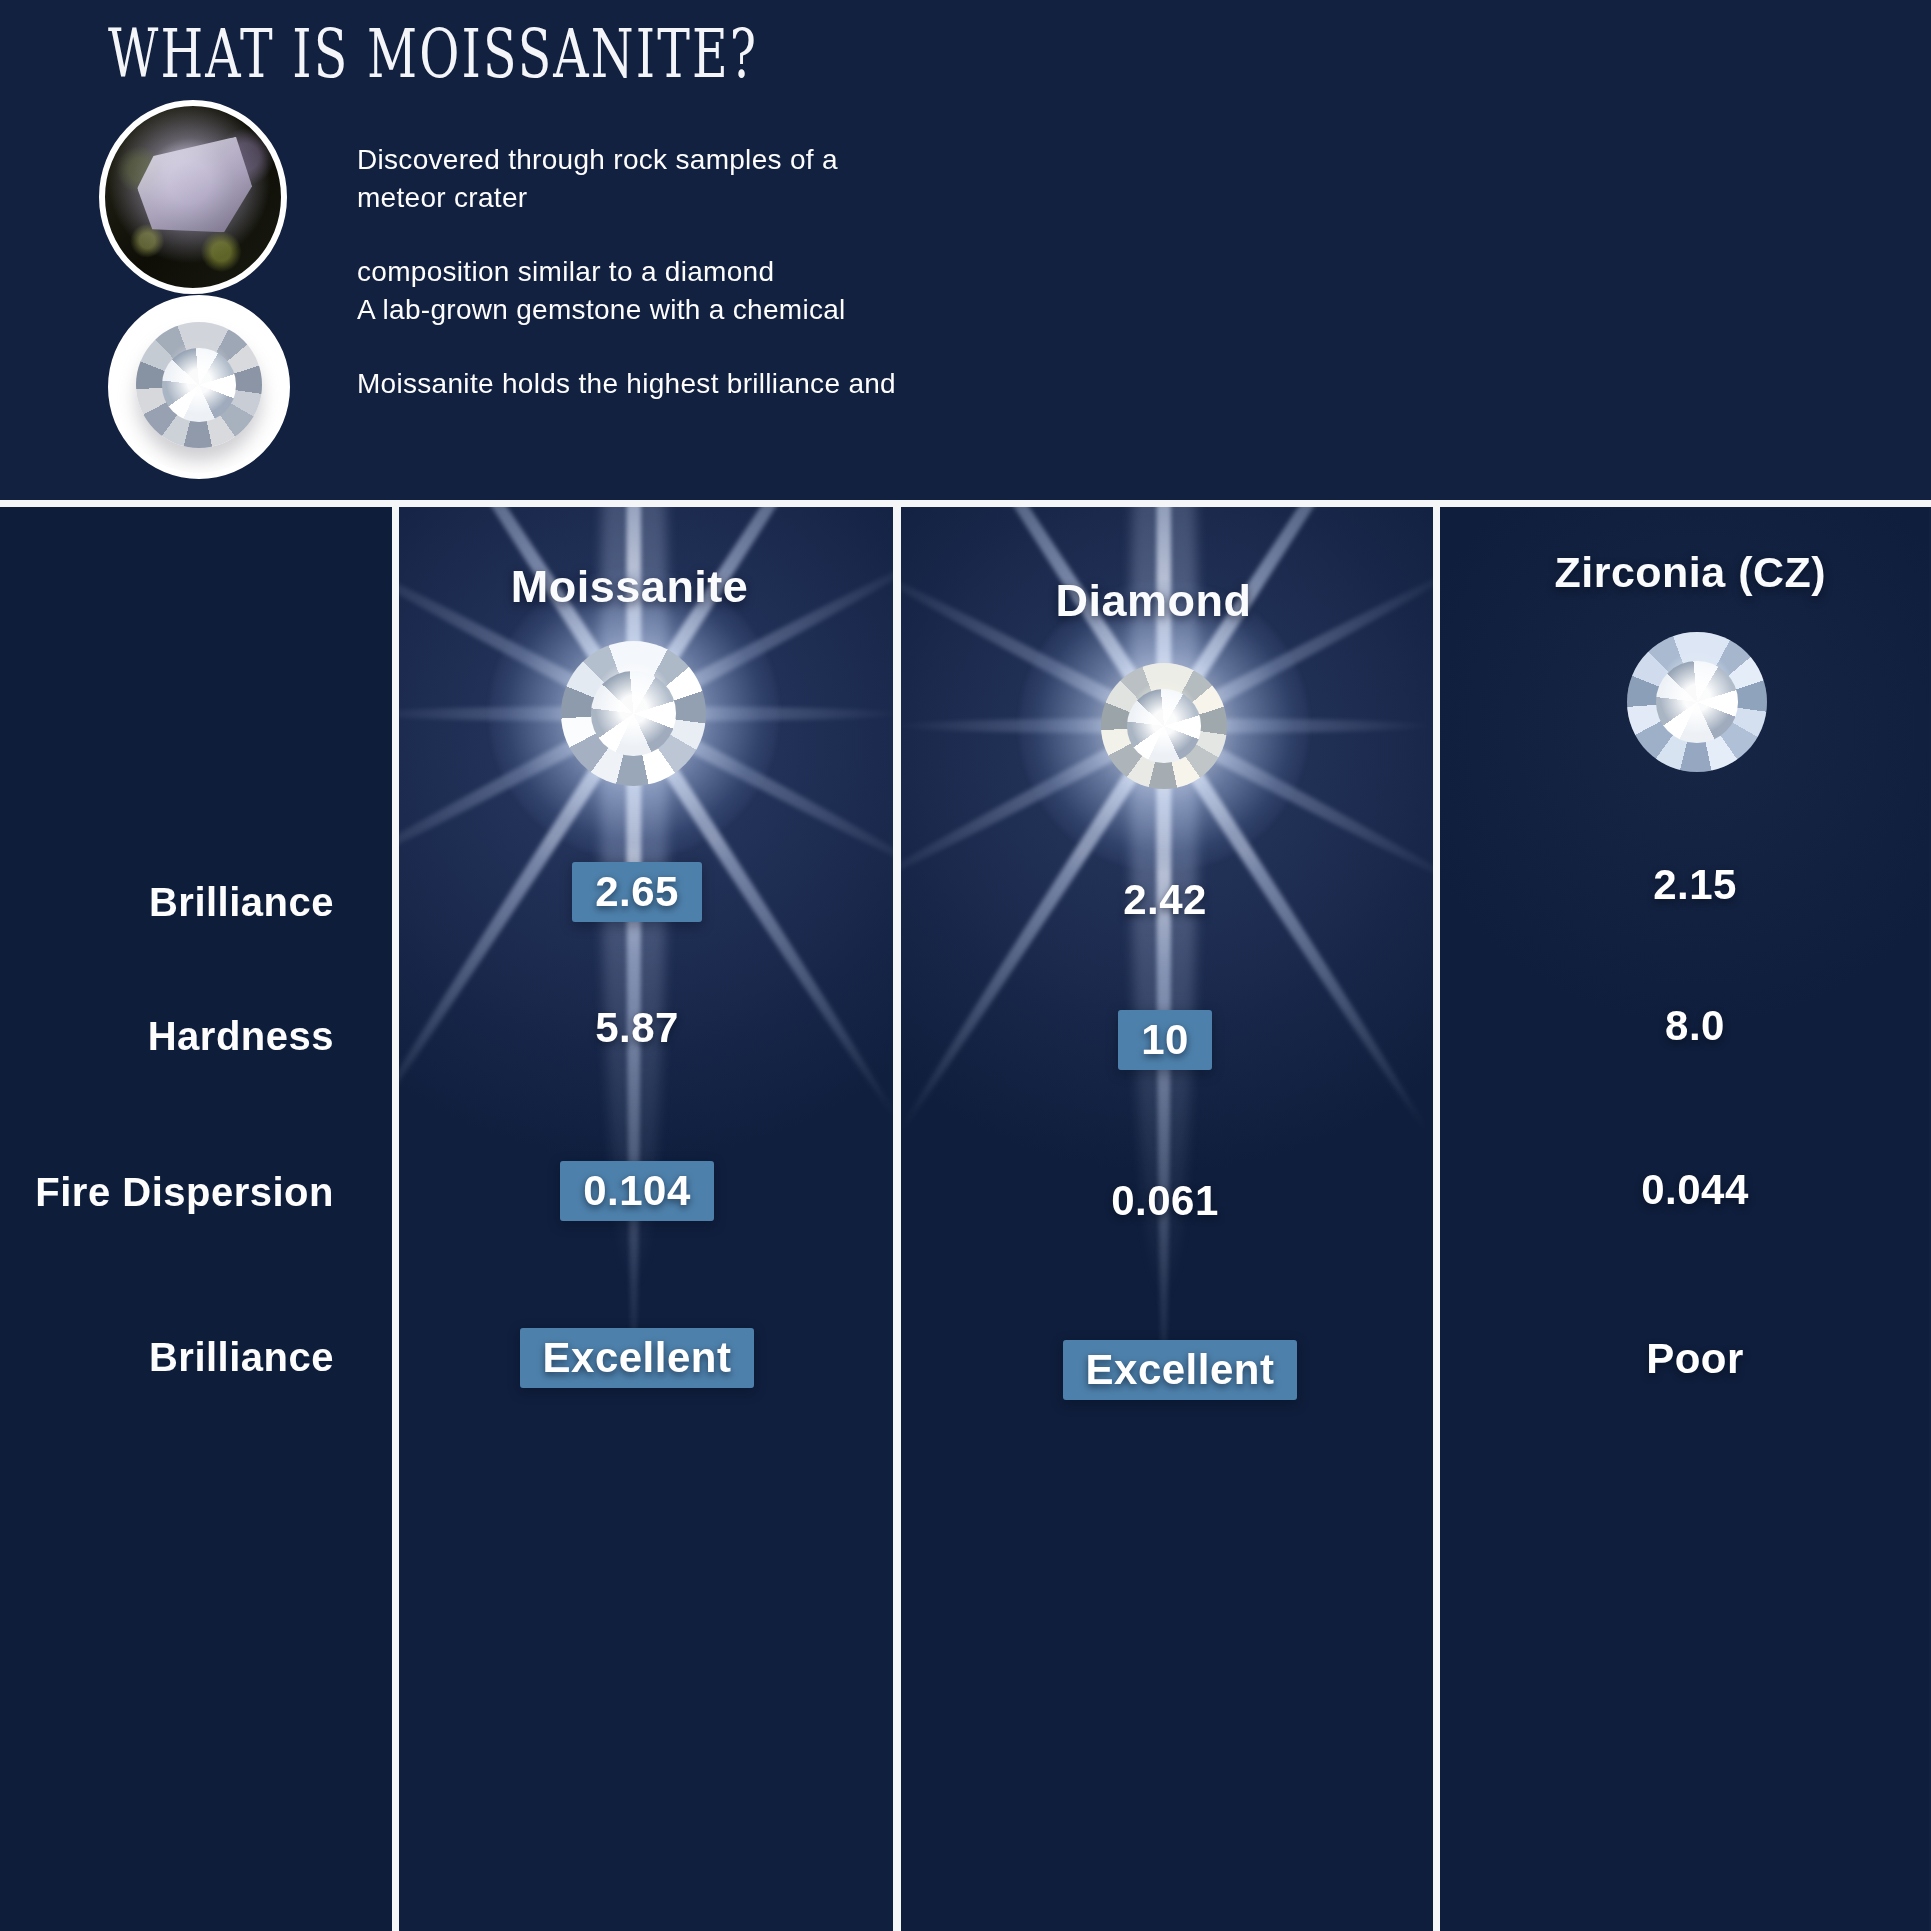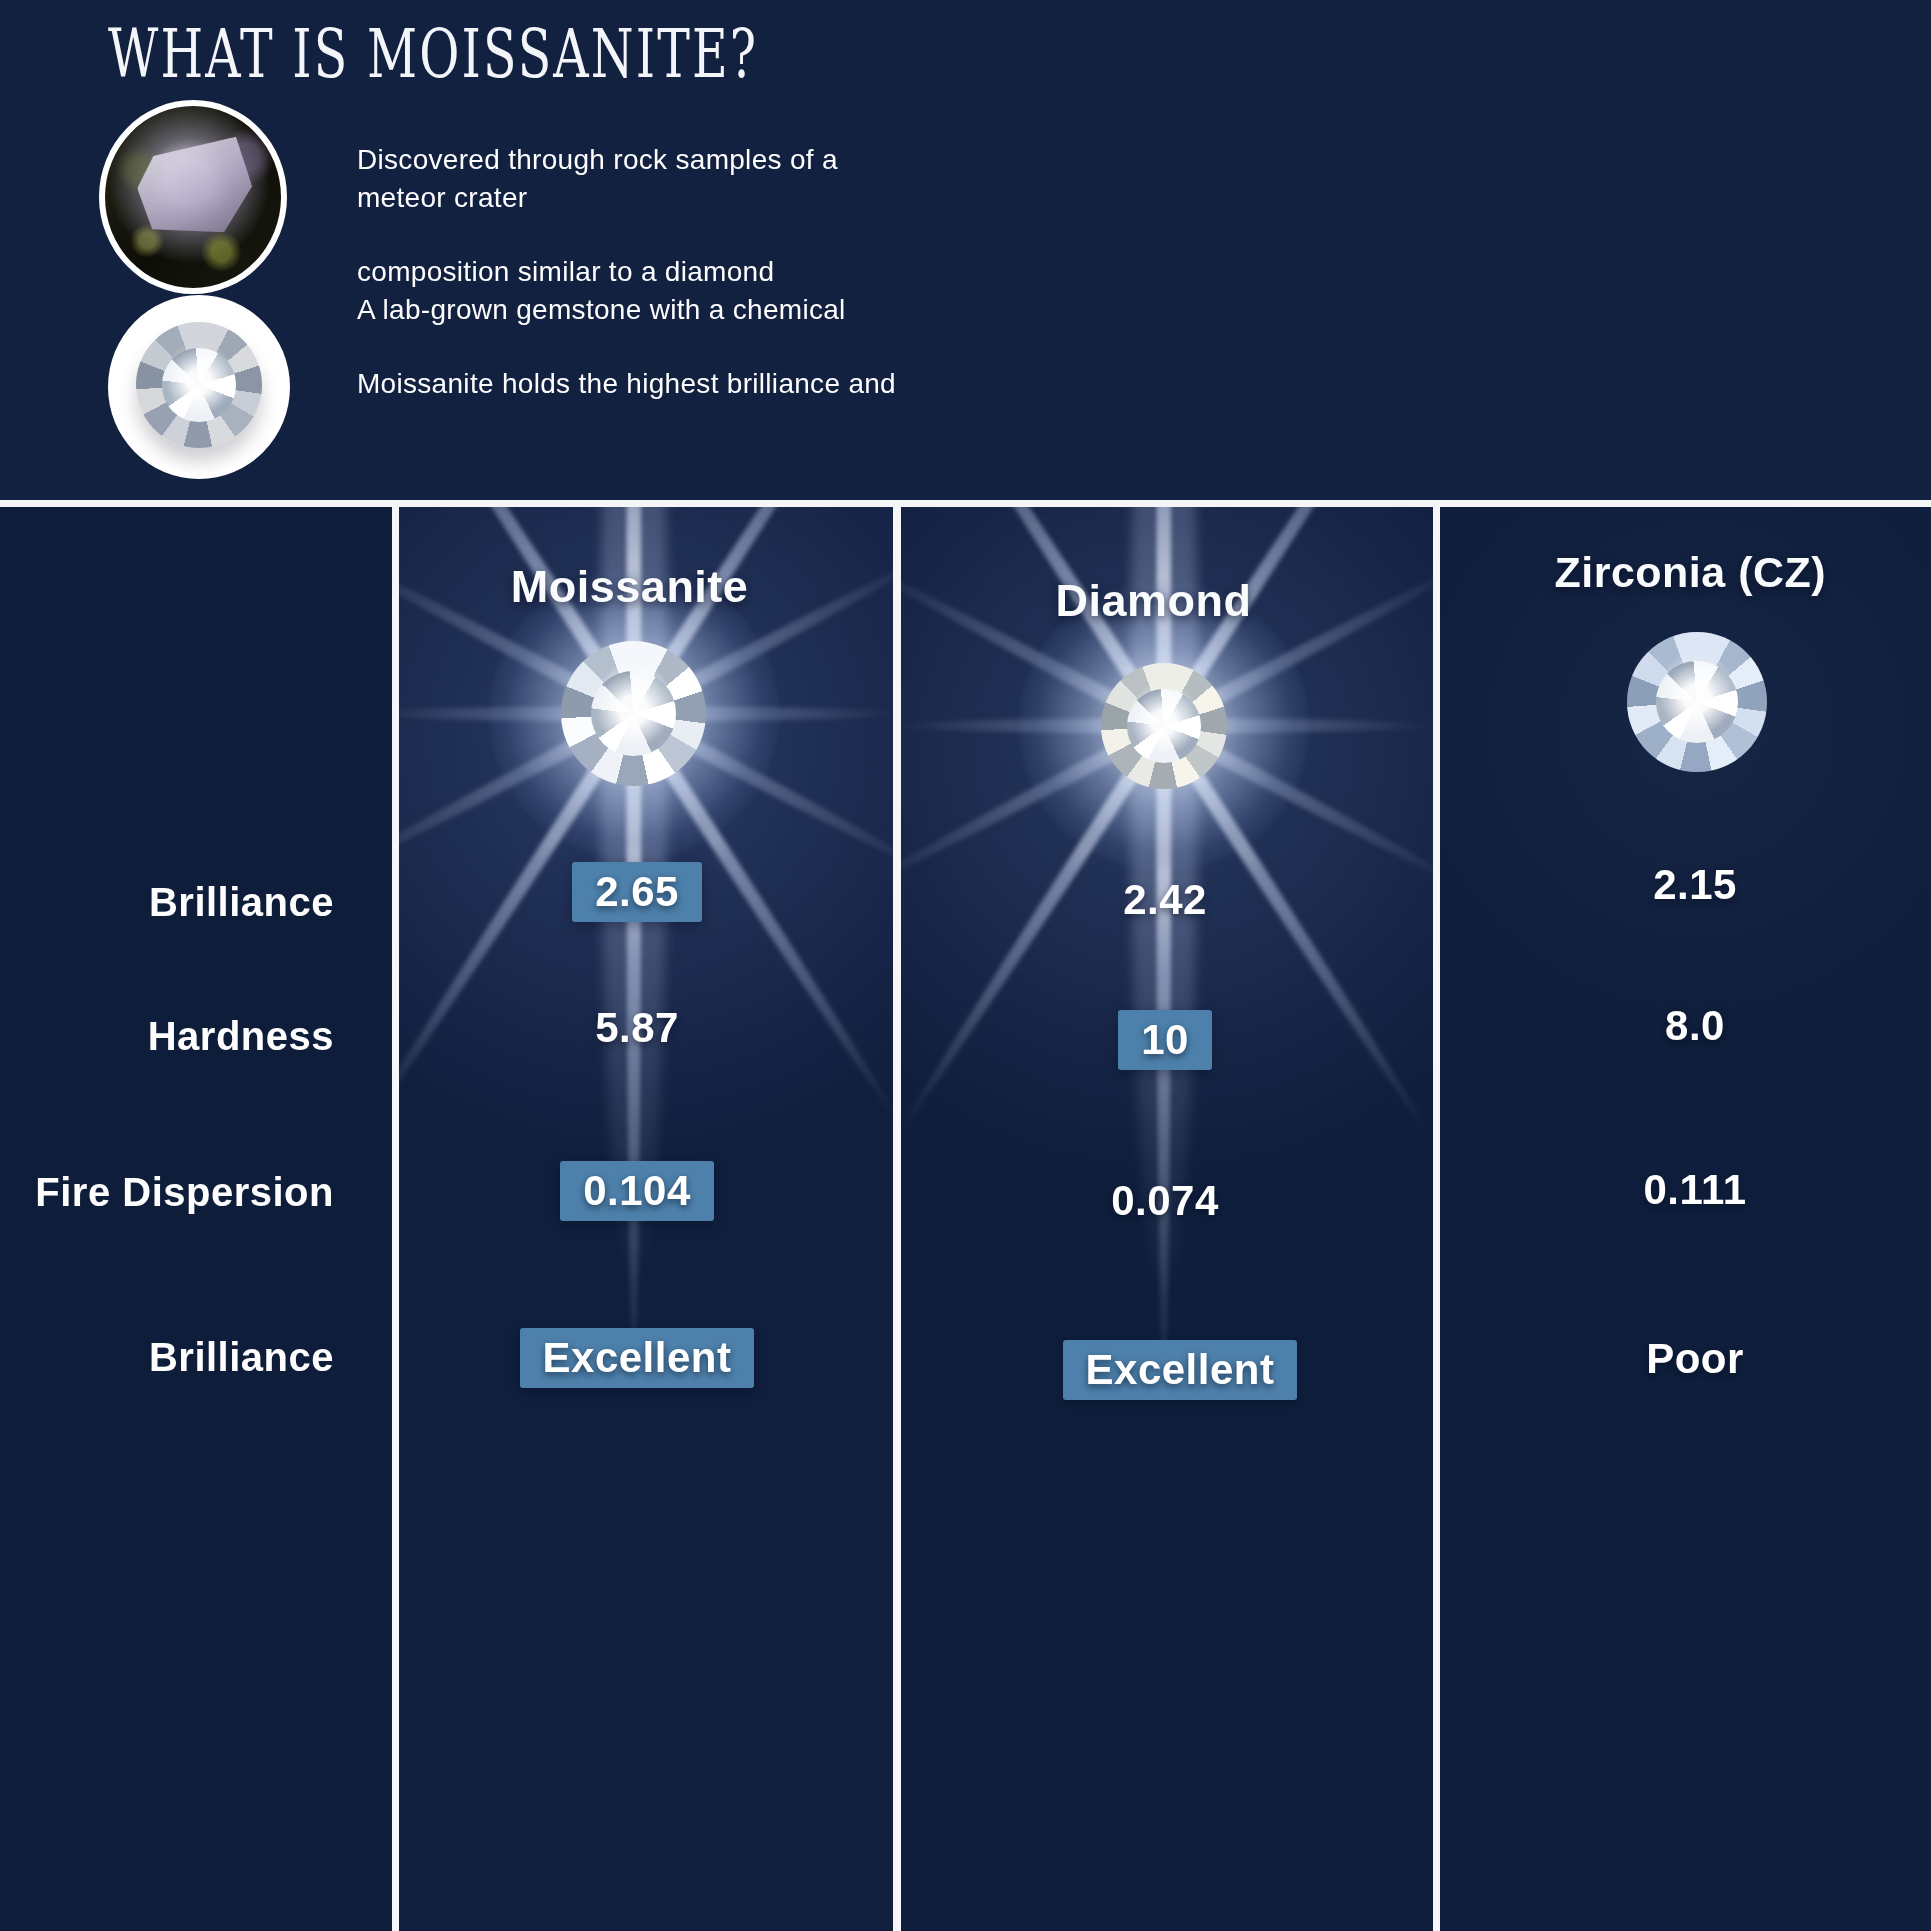--- a/index.html
+++ b/index.html
@@ -208,38 +208,38 @@
         <div class="core"></div>
       </div>
       <div class="gem gem-warm" style="left:200px;top:156px;width:126px;height:126px;"></div>
       <div class="cell" style="left:119px;top:358px;">
           <span class="val">2.42</span>
         </div>
       <div class="cell" style="left:119px;top:498px;">
           <span class="val hl">10</span>
         </div>
       <div class="cell" style="left:119px;top:659px;">
-          <span class="val">0.074</span>
+          <span class="val">0.061</span>
         </div>
       <div class="cell" style="left:134px;top:828px;">
           <span class="val hl">Excellent</span>
         </div>
     </div>
 
     <div class="col col-zirconia">
       <h2 class="col-header">Zirconia (CZ)</h2>
       <div class="gem gem-cool" style="left:187px;top:125px;width:140px;height:140px;"></div>
       <div class="cell" style="left:110px;top:343px;">
           <span class="val">2.15</span>
         </div>
       <div class="cell" style="left:110px;top:484px;">
           <span class="val">8.0</span>
         </div>
       <div class="cell" style="left:110px;top:648px;">
-          <span class="val">0.111</span>
+          <span class="val">0.044</span>
         </div>
       <div class="cell" style="left:110px;top:817px;">
           <span class="val">Poor</span>
         </div>
     </div>
 
   </section>
 </div>
 
 

